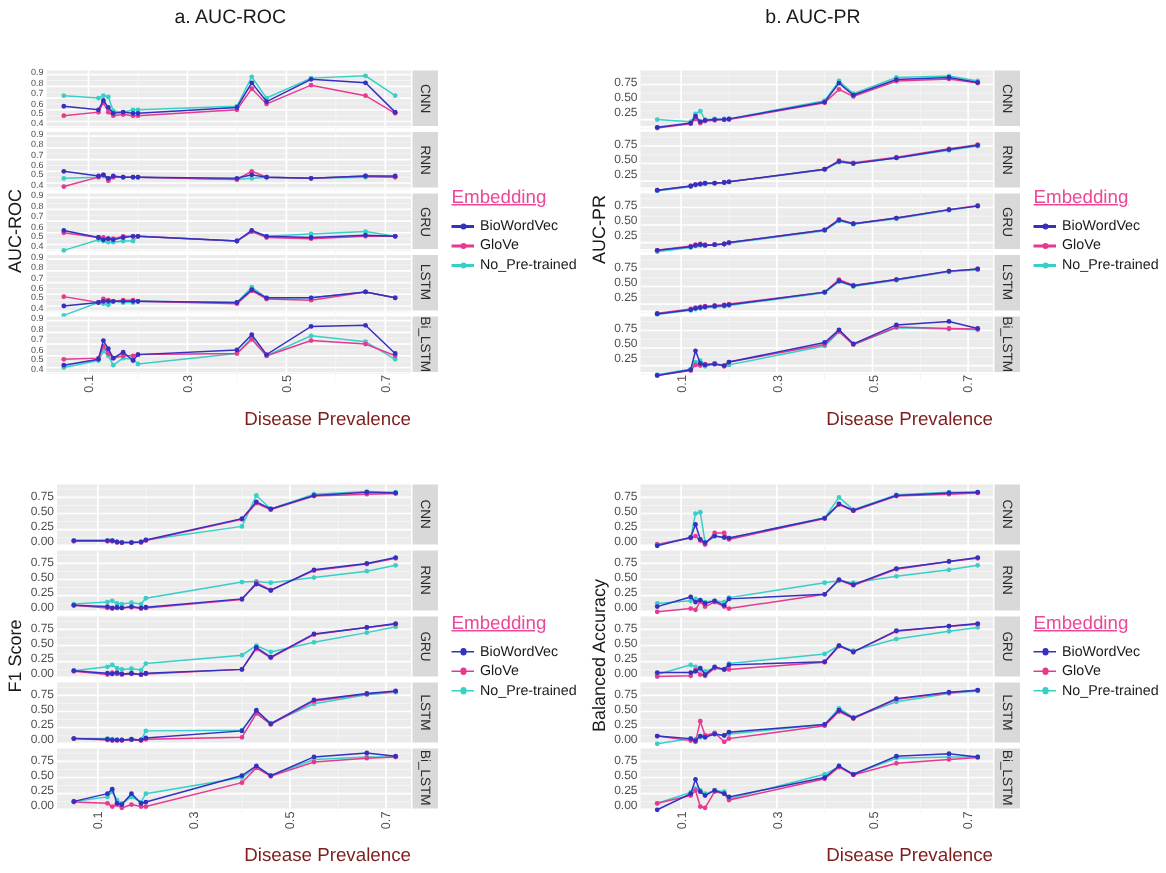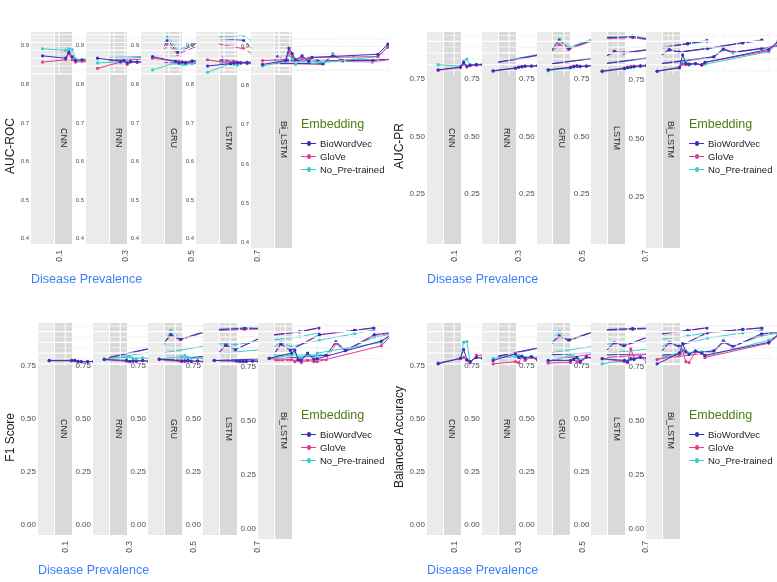--- a/index.html
+++ b/index.html
@@ -4,48 +4,49 @@
 <style>
   html,body{margin:0;padding:0;background:#ffffff;}
   body{width:777px;height:582px;font-family:"Liberation Sans",sans-serif;-webkit-font-smoothing:antialiased;}
   .figure{position:relative;width:777px;height:582px;display:grid;grid-template-columns:389px 388px;grid-template-rows:291px 291px;background:#ffffff;}
   .panel{display:flex;flex-direction:column;box-sizing:border-box;padding:3px 0 2px 2px;overflow:hidden;}
   .p-title{height:15px;line-height:15px;font-size:13px;color:#1a1a1a;text-align:center;margin-left:15px;margin-right:99px;white-space:nowrap;}
   .p-body{flex:1;display:flex;min-height:0;}
   .p-ylabel{width:15px;display:flex;align-items:center;justify-content:center;}
   .p-ylabel span{writing-mode:vertical-rl;transform:rotate(180deg);font-size:12px;color:#1a1a1a;white-space:nowrap;}
   .p-main{flex:1;display:flex;flex-direction:column;min-width:0;}
-  .p-facets{flex:1;display:flex;min-height:0;margin-top:29px;}
+  .p-facets{flex:1;display:flex;flex-direction:column;min-height:0;margin-top:29px;}
   .facet-row{flex:1;display:flex;min-height:0;}
   .facet-row.gap{margin-bottom:4px;}
   .ytick-col{position:relative;flex:none;}
   .ytick{position:absolute;right:2px;transform:translateY(-50%);color:#4d4d4d;white-space:nowrap;}
   .facet-plot{flex:1;position:relative;background:#ebebeb;min-width:0;}
   .facet-plot svg{position:absolute;left:0;top:0;}
   .facet-strip{flex:none;width:17px;margin-left:1px;background:#d9d9d9;display:flex;align-items:center;justify-content:center;}
   .strip-text{writing-mode:vertical-rl;font-size:9px;color:#2b2b2b;white-space:nowrap;}
   .p-xticks{height:24px;flex:none;display:flex;}
   .xtick-area{flex:1;position:relative;}
   .xtick{position:absolute;top:2px;writing-mode:vertical-rl;transform:rotate(180deg);font-size:8.5px;color:#4d4d4d;margin-left:-5px;white-space:nowrap;}
   .p-xlabelrow{height:17px;flex:none;display:flex;}
-  .p-xlabel{flex:1;text-align:left;font-size:12.5px;color:#3b82f6;line-height:15px;white-space:nowrap;}
+  .p-xlabel{flex:1;text-align:right;font-size:12.5px;color:#7f1d1d;line-height:15px;white-space:nowrap;}
   .p-legend{flex:none;width:97px;display:flex;flex-direction:column;justify-content:center;padding-left:9px;box-sizing:border-box;}
-  .legend-title{font-size:12.5px;color:#4d7c0f;margin-bottom:6px;}
+  .legend-title{font-size:12.5px;color:#ec4899;margin-bottom:6px;text-decoration:underline;}
   .legend-item{display:flex;align-items:center;height:13px;}
   .legend-key{position:relative;width:15px;height:9px;margin-right:4px;flex:none;}
   .key-line{position:absolute;left:0;right:0;top:4px;height:1.5px;}
   .key-dot{position:absolute;left:5.5px;top:2.5px;width:4.5px;height:4.5px;border-radius:50%;}
   .legend-label{font-size:9.5px;color:#1a1a1a;white-space:nowrap;}
 </style>
 </head>
 <body>
 
 <div class="figure">
 
   <section class="panel">
+    <div class="p-title">a. AUC-ROC</div>
     <div class="p-body">
       <div class="p-ylabel">
           <span>AUC-ROC</span>
         </div>
       <div class="p-main">
         <div class="p-facets">
             <div class="facet-row gap">
               <div class="ytick-col" style="width: 14px;">
                 <span class="ytick" style="font-size: 6px; top: 6.36364%;">0.9</span>
                 <span class="ytick" style="font-size: 6px; top: 24.5455%;">0.8</span>
@@ -481,20 +482,21 @@
                 <span class="key-dot" style="background: rgb(56, 207, 200);"></span>
               </span>
               <span class="legend-label">No_Pre-trained</span>
             </div>
           </div>
       </div>
     </div>
   </section>
 
   <section class="panel">
+    <div class="p-title">b. AUC-PR</div>
     <div class="p-body">
       <div class="p-ylabel">
           <span>AUC-PR</span>
         </div>
       <div class="p-main">
         <div class="p-facets">
             <div class="facet-row gap">
               <div class="ytick-col" style="width: 21px;">
                 <span class="ytick" style="font-size: 8px; top: 21.7391%;">0.75</span>
                 <span class="ytick" style="font-size: 8px; top: 48.913%;">0.50</span>

